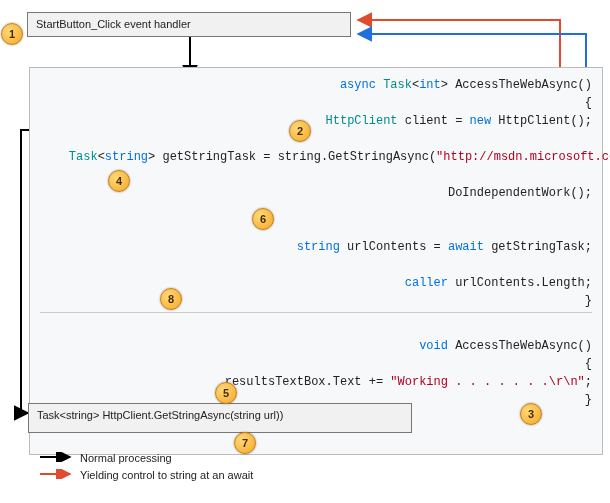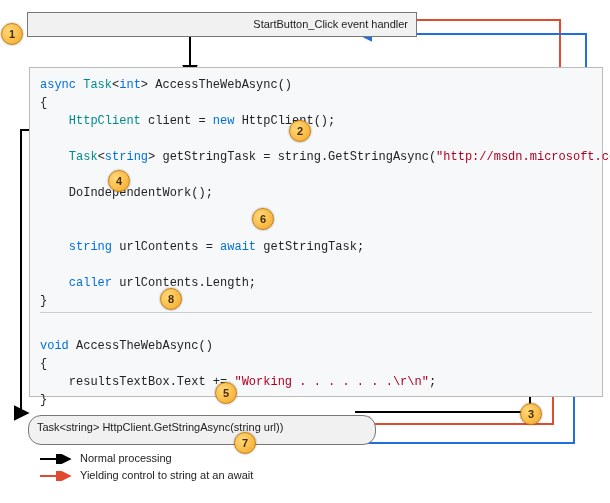--- a/index.html
+++ b/index.html
@@ -21,29 +21,30 @@
     border: 1px solid #777;
     background: #f1f1f1;
     padding: 5px 8px;
     box-sizing: border-box;
   }
   .codebox {
     position: absolute;
     left: 29px;
     top: 67px;
     width: 574px;
-    height: 330px;
+    height: 388px;
     background: #f7f8fa;
     border: 1px solid #bbb;
     box-sizing: border-box;
     font-family: Consolas, "Courier New", monospace;
     font-size: 12px;
     padding: 8px 10px;
     line-height: 18px;
     white-space: pre;
+    text-align: right;
   }
   .kw { color: #0070e0; }
   .teal { color: #008b8b; }
   .str { color: #b00020; }
   .hr-line {
     border: none;
     border-top: 1px solid #ccc;
     margin: 2px 0 6px 0;
   }
   .callout {
@@ -59,21 +60,21 @@
     font-size: 11px;
     box-shadow: 0 0 2px rgba(0,0,0,0.4);
     z-index: 20;
   }
   .legend {
     position: absolute;
     left: 40px;
     font-size: 11px;
     color: #222;
     display: flex;
-    align-items: flex-end;
+    align-items: flex-start;
     gap: 6px;
   }
   .legend svg { position: static; }
 </style>
 </head>
 <body>
 
 <div class="canvas">
 
   <svg width="610" height="503">
@@ -101,21 +102,21 @@
 
     <path d="M233,228 L233,218 L560,218 L560,20 L358,20" stroke="#e04a2f" fill="none" stroke-width="2" marker-end="url(#ah-red)"></path>
 
     <path d="M205,251 L205,268 L553,268 L553,424 L356,424" stroke="#e04a2f" fill="none" stroke-width="2" marker-end="url(#ah-red)"></path>
 
     <path d="M245,432 L245,443 L574,443 L574,242 L243,242 L243,250" stroke="#1f6fe0" fill="none" stroke-width="2" marker-end="url(#ah-blue)"></path>
 
     <path d="M170,280 L170,298 L586,298 L586,34 L358,34" stroke="#1f6fe0" fill="none" stroke-width="2" marker-end="url(#ah-blue)"></path>
   </svg>
 
-  <div class="box" style="left:27px; top:12px; width:390px; height:25px;text-align:right;">
+  <div class="box" style="left:27px; top:12px; width:324px; height:25px;">
     <span>StartButton_Click event handler</span>
   </div>
 
   <div class="codebox"><span class="kw">async</span> <span class="teal">Task</span>&lt;<span class="kw">int</span>&gt; <span>AccessTheWebAsync()</span>
 {
     <span class="teal">HttpClient</span><span> client = </span><span class="kw">new</span><span> HttpClient();</span>
 
     <span class="teal">Task</span>&lt;<span class="kw">string</span>&gt;<span> getStringTask = string.GetStringAsync(</span><span class="str">"http://msdn.microsoft.com"</span>
 
     <span>DoIndependentWork();</span>
@@ -125,21 +126,21 @@
 
     <span class="kw">caller</span><span> urlContents.Length;</span>
 }
 <hr class="hr-line">
 <span class="kw">void</span><span> AccessTheWebAsync()</span>
 {
     <span>resultsTextBox.Text += </span><span class="str">"Working . . . . . . .\r\n"</span><span>;</span>
 }
 </div>
 
-  <div class="box" style="left:28px; top:415px; width:348px; height:30px;border-radius:13px;">
+  <div class="box" style="left:28px; top:403px; width:384px; height:30px;">
     <span>Task&lt;string&gt; HttpClient.GetStringAsync(string url))</span>
   </div>
 
   <div class="callout" style="left:1px;  top:23px;">1</div>
   <div class="callout" style="left:289px;top:120px;">2</div>
   <div class="callout" style="left:520px;top:403px;">3</div>
   <div class="callout" style="left:108px;top:170px;">4</div>
   <div class="callout" style="left:215px;top:382px;">5</div>
   <div class="callout" style="left:252px;top:208px;">6</div>
   <div class="callout" style="left:234px;top:432px;">7</div>

